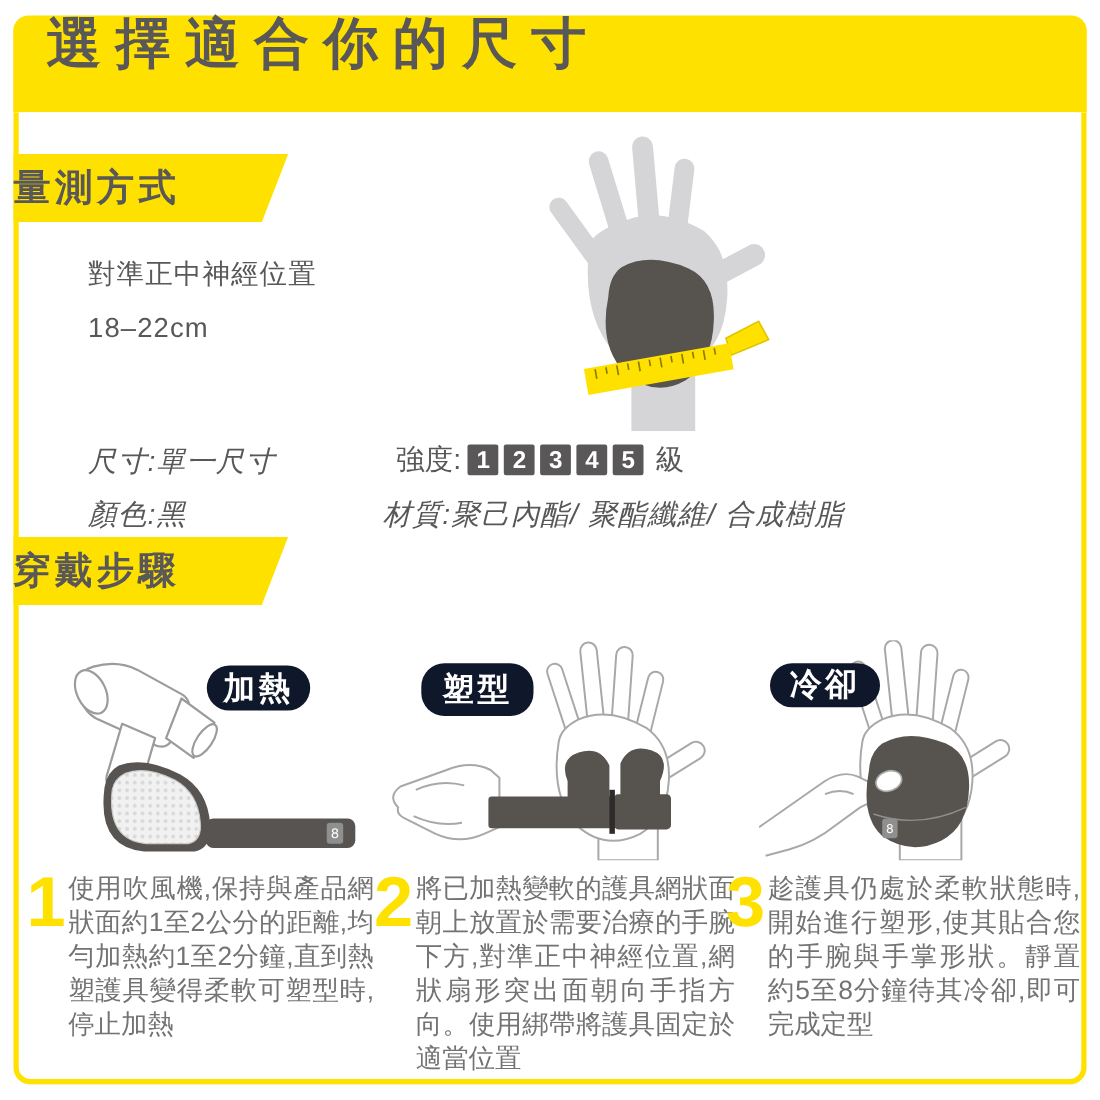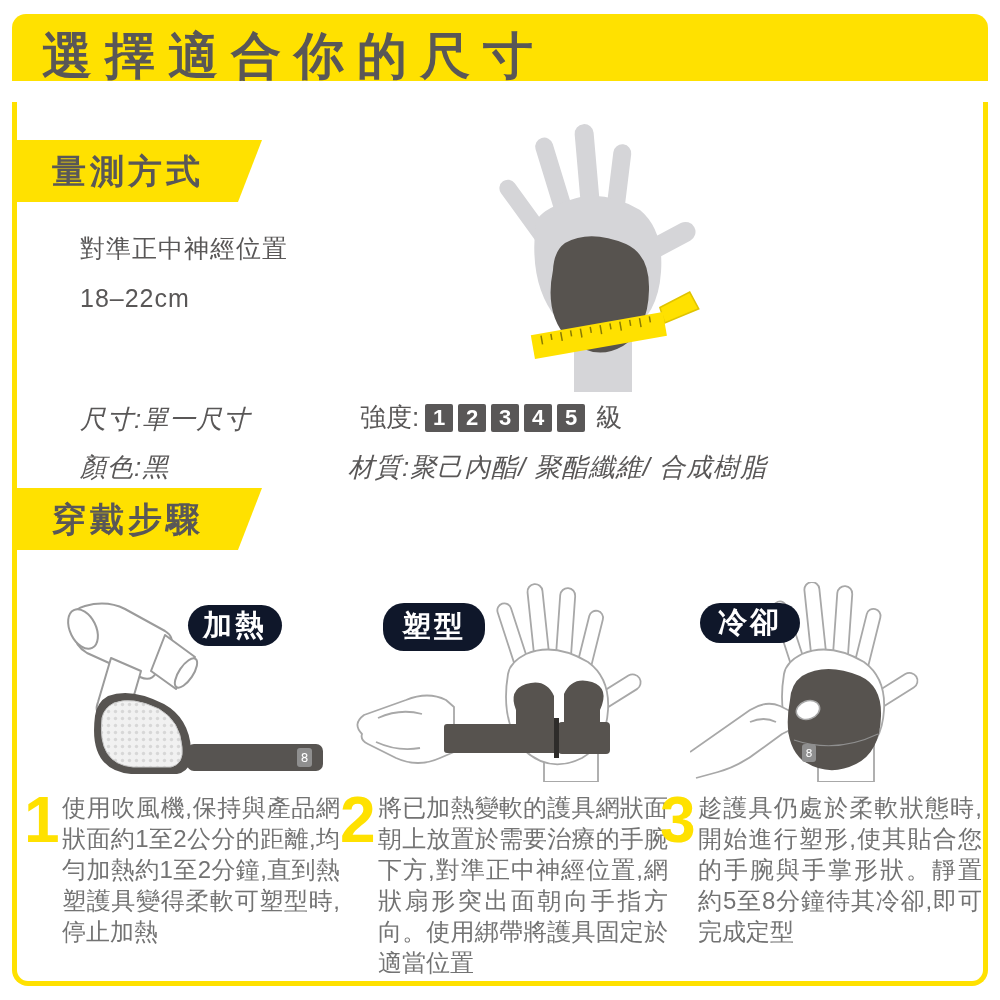--- a/index.html
+++ b/index.html
@@ -5,43 +5,43 @@
   html,body{margin:0;padding:0;}
   body{
     width:1000px;height:1000px;position:relative;background:#ffffff;
     font-family:"Liberation Sans","DejaVu Sans",sans-serif;color:#595757;
     overflow:hidden;
   }
   .abs{position:absolute;}
 
   
   .title-banner{
-    left:12px;top:14px;width:976px;height:67px;background:#FFE100;
-    border-radius:14px 14px 0 0;display:flex;align-items:flex-end;
+    left:12px;top:14px;width:976px;height:88px;background:#FFE100;
+    border-radius:14px 14px 0 0;display:flex;align-items:flex-start;
   }
   .title-banner h1{
     margin:0 0 0 30px;font-size:50px;font-weight:bold;color:#595757;
     letter-spacing:13px;line-height:1;
   }
 
   
   .content-box{
     left:12px;top:102px;width:976px;height:884px;box-sizing:border-box;
     border:5px solid #FFE100;border-top:none;border-radius:0 0 16px 16px;
     background:#ffffff;
   }
 
   
   .flag{
     height:62px;background:#FFE100;display:flex;align-items:center;z-index:3;
     clip-path:polygon(0 0,100% 0,calc(100% - 24px) 100%,0 100%);
   }
   .flag span{
     font-size:34px;font-weight:bold;color:#595757;letter-spacing:4px;
-    padding-left:40px;line-height:1;
+    line-height:1;
   }
   .flag-measure{left:12px;top:140px;width:250px;}
   .flag-steps{left:12px;top:488px;width:250px;}
 
   .note-text{left:80px;top:232px;font-size:25px;letter-spacing:1px;}
   .range-text{left:80px;top:284px;font-size:25px;letter-spacing:1px;}
 
   
   .spec{font-size:26px;letter-spacing:1px;white-space:nowrap;font-style:italic;}
   .spec-size{left:80px;top:402px;}

